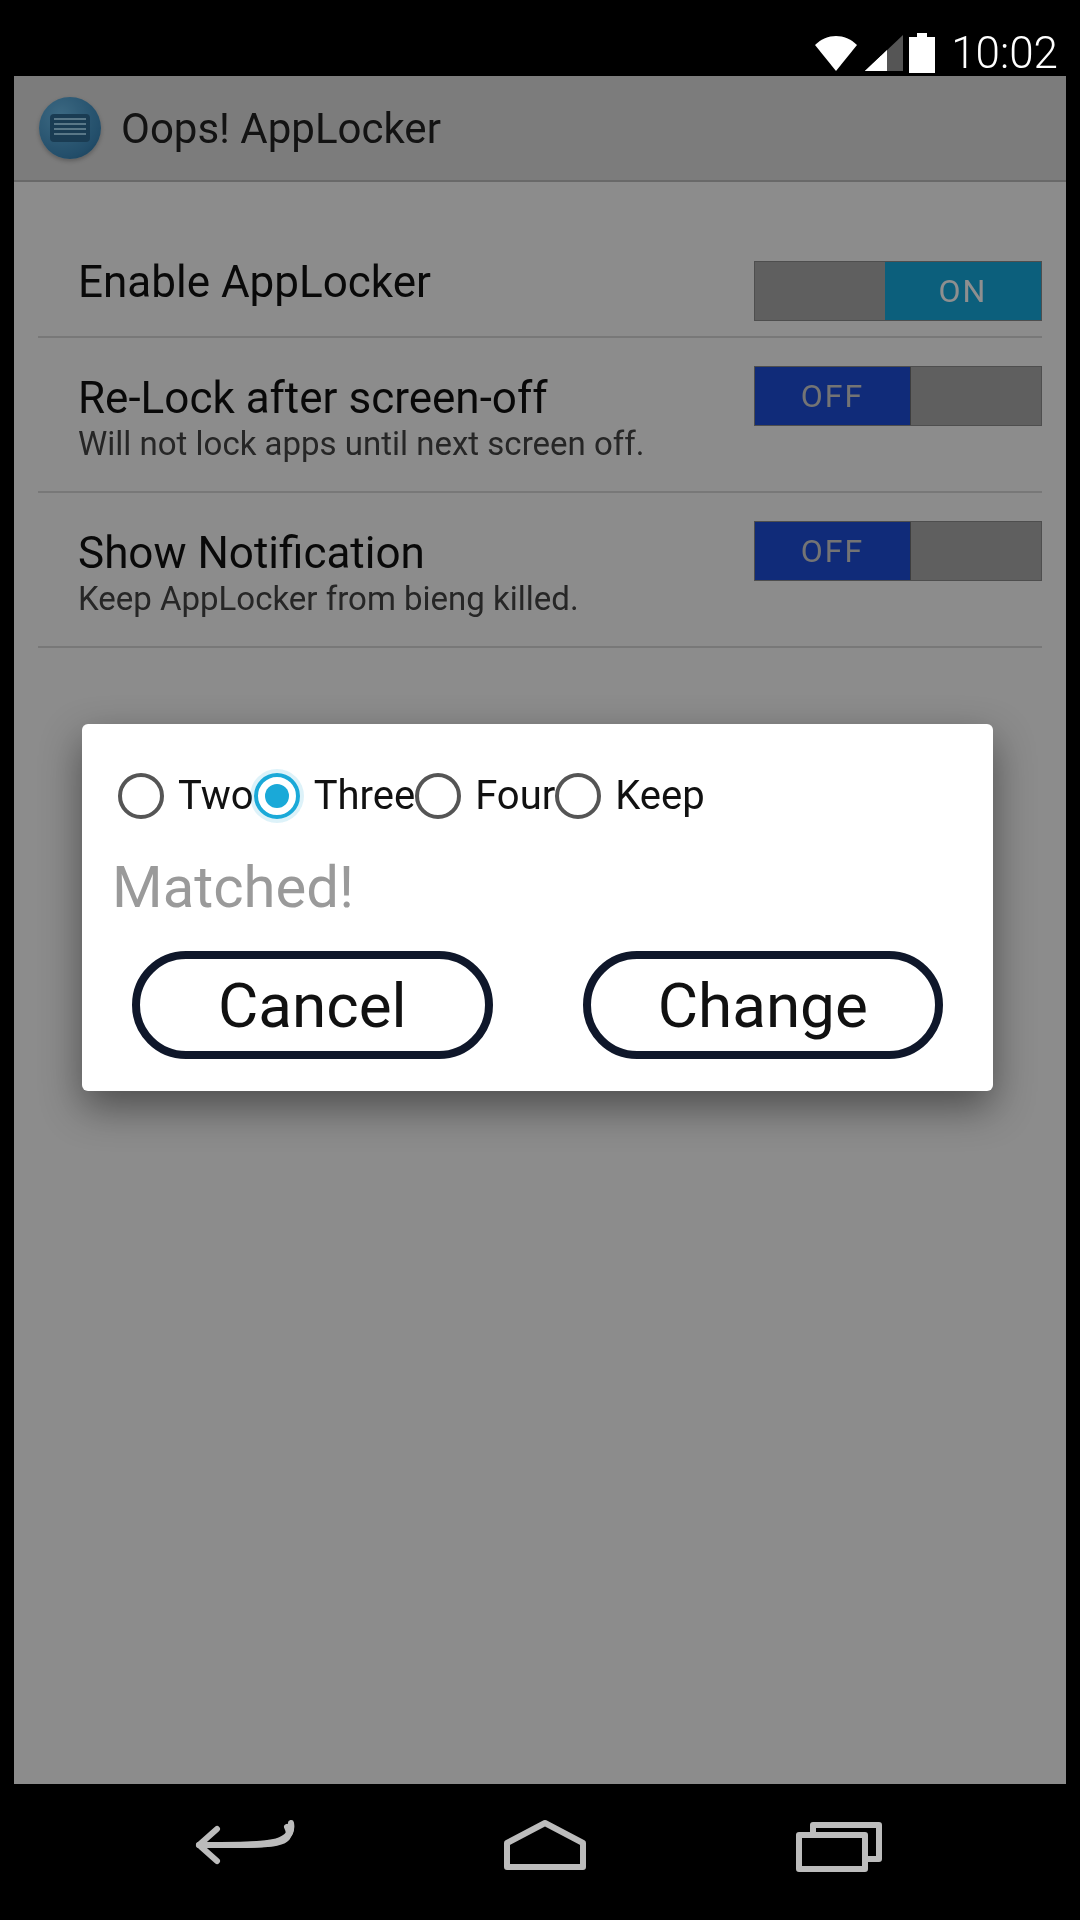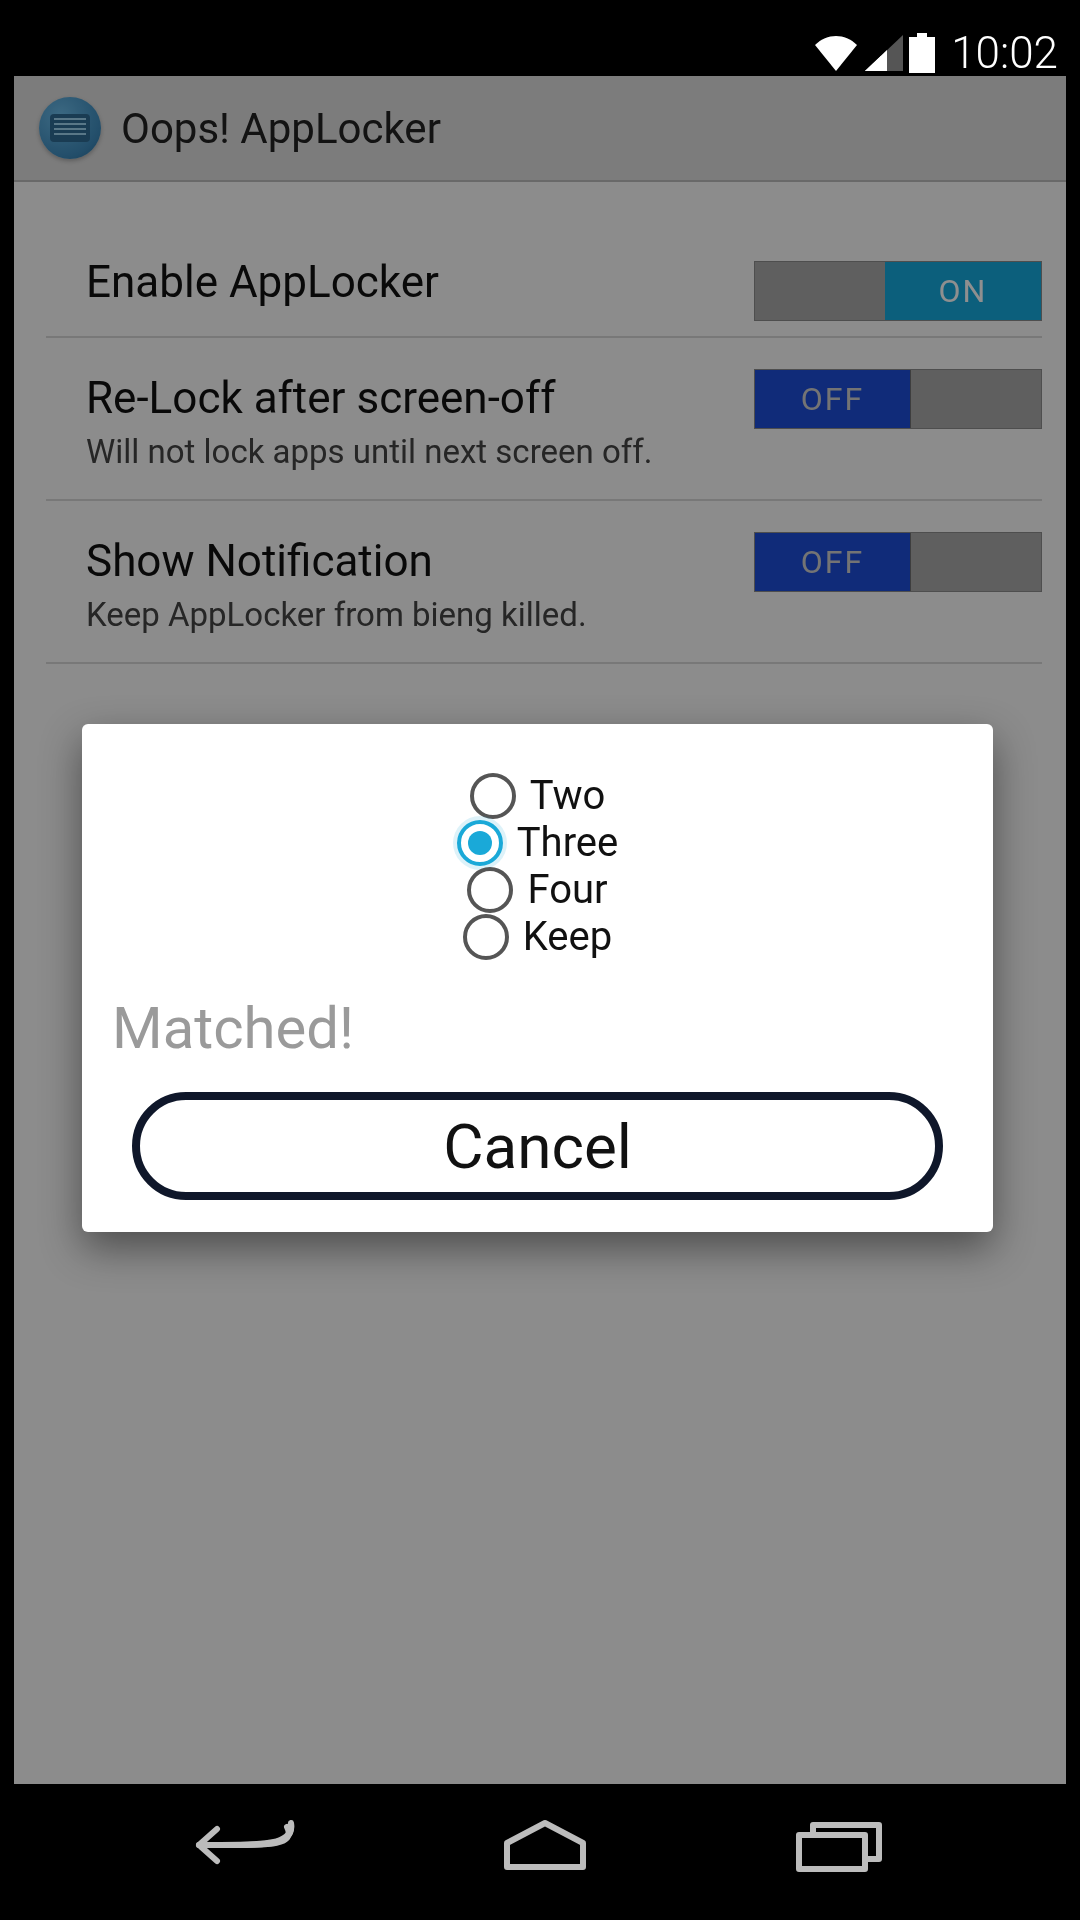--- a/index.html
+++ b/index.html
@@ -19,39 +19,39 @@
   .wifi-icon svg, .cell-icon svg, .batt-icon svg { display:block; }
 
   
   .content { position:absolute; top:76px; left:14px; right:14px; bottom:136px; background:#fafafa; }
   .action-bar { height:106px; background:#dddddd; display:flex; align-items:center; padding:0 25px; border-bottom:2px solid #bcbcbc; }
   .app-icon { width:62px; height:62px; border-radius:50%; background:radial-gradient(circle at 35% 30%, #6bbbe8 0%, #3e8bbd 70%, #2a6b96 100%); box-shadow:0 2px 4px rgba(0,0,0,.25); display:flex; align-items:center; justify-content:center; position:relative; }
   .app-icon-inner { width:40px; height:28px; background:linear-gradient(#2f6b94 0 100%); border-radius:4px; position:relative; }
   .app-icon-inner::before { content:""; position:absolute; inset:4px 4px 4px 4px; background:repeating-linear-gradient(to bottom,#9fd4f0 0 2px,transparent 2px 5px); }
   .app-title { font-size:42px; color:#222; margin-left:20px; font-weight:400; }
 
-  .settings-list { padding:22px 0 0 8px; }
+  .settings-list { padding:22px 0 0 0; }
   .row { padding:34px 40px 28px 40px; border-bottom:2px solid #d7d7d7; margin:0 24px; position:relative; }
   .row:first-child { padding-top:52px; }
   .row-title { font-size:44px; color:#111; font-weight:400; }
-  .row-sub { font-size:33px; color:#444; margin-top:8px; }
+  .row-sub { font-size:33px; color:#444; }
   .row-clip { overflow:hidden; max-height:192px; }
 
   .toggle { position:absolute; right:0px; top:50%; transform:translateY(-50%); width:288px; height:60px; background:#a9a9a9; border:1px solid #8c8c8c; }
   .row:first-child .toggle { top:66%; }
   .toggle-knob { position:absolute; top:0; width:156px; height:100%; display:flex; align-items:center; justify-content:center; font-size:32px; font-weight:400; letter-spacing:2px; }
   .toggle.on .toggle-knob { right:0; background:#17aadd; color:#fff; }
   .toggle.off .toggle-knob { left:0; background:#1d4ed8; color:#cfcfcf; border-right:1px solid #6f6f6f;text-align:center; }
 
   
   .dim { position:absolute; inset:0; background:rgba(0,0,0,.44); }
 
   
   .dialog { position:absolute; left:82px; right:87px; top:724px; background:#fff; border-radius:6px; box-shadow:0 16px 40px rgba(0,0,0,.45); padding:48px 30px 26px 30px; }
-  .radio-row { display:flex; justify-content:flex-start; align-items:center; padding:0 6px 10px 6px;flex-direction:column; }
+  .radio-row { display:flex; justify-content:flex-start; align-items:center; padding:0 6px 10px 6px; }
   .radio-item { display:flex; align-items:center; gap:14px; }
   .radio-circle { width:46px; height:46px; border:4px solid #555; border-radius:50%; display:flex; align-items:center; justify-content:center; }
   .radio-circle.sel { border-color:#1aa9d8; box-shadow:0 0 0 4px rgba(26,169,216,.15); }
   .radio-circle.sel::after { content:""; width:24px; height:24px; background:#1aa9d8; border-radius:50%; }
   .radio-label { font-size:40px; color:#111; }
   .matched { text-align:left; font-size:58px; color:#9a9a9a; margin:24px 0 30px 0; font-weight:400; }
   .dlg-buttons { display:flex; gap:90px; padding:0 20px 6px 20px; }
   .dlg-btn { flex:1; height:108px; border:8px solid #0f172a; border-radius:60px; background:#fff; display:flex; align-items:center; justify-content:center; font-size:62px; color:#111; }
 
   
@@ -143,20 +143,23 @@
       <div class="radio-item">
         <div class="radio-circle"></div>
         <div class="radio-label">Keep</div>
       </div>
     </div>
     <div class="matched">Matched!</div>
     <div class="dlg-buttons">
       <div class="dlg-btn">
           <span>Cancel</span>
         </div>
+      <div class="dlg-btn">
+          <span>Change</span>
+        </div>
     </div>
   </div>
 
   <div class="nav-bar">
     <span>
       <svg width="110" height="56" viewBox="0 0 110 56" fill="none" stroke="#bcbcbc" stroke-width="6" stroke-linecap="round" stroke-linejoin="round">
         <path d="M30 28 L8 28 M8 28 L26 12 M8 28 L26 44 M30 28 C 70 28 104 28 100 6"></path>
         <path d="M30 28 C 72 28 106 30 96 10" stroke="#bcbcbc"></path>
         <path d="M8 28 L30 28 C 78 28 102 28 100 8"></path>
       </svg>

